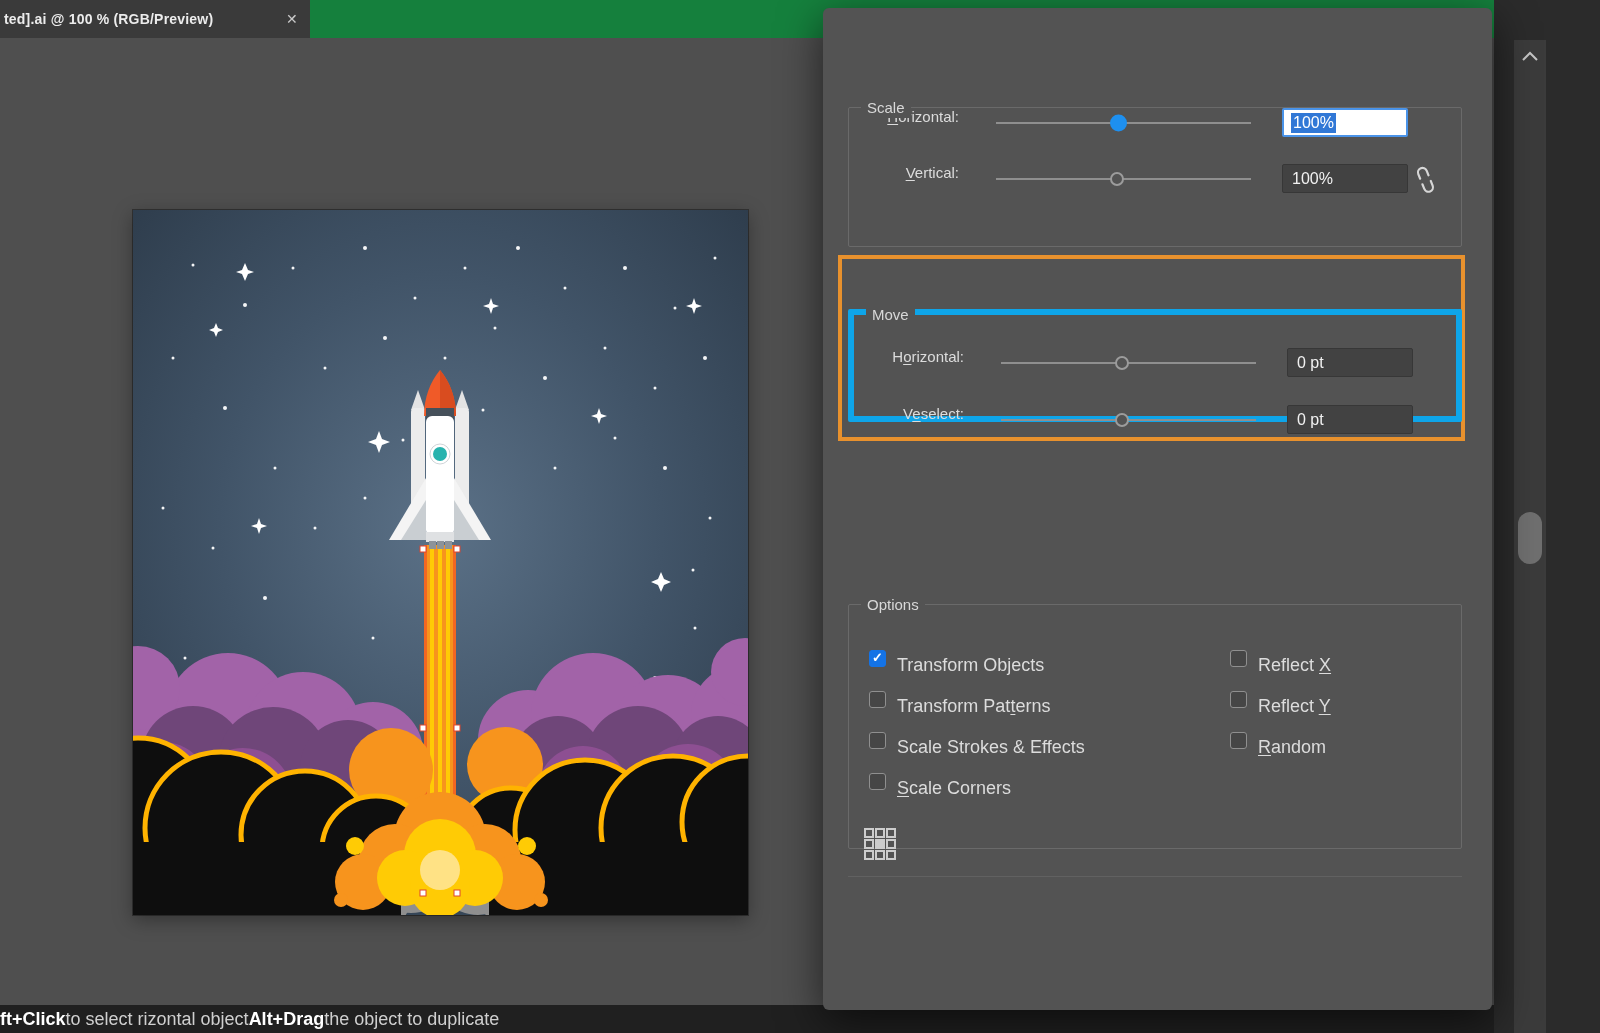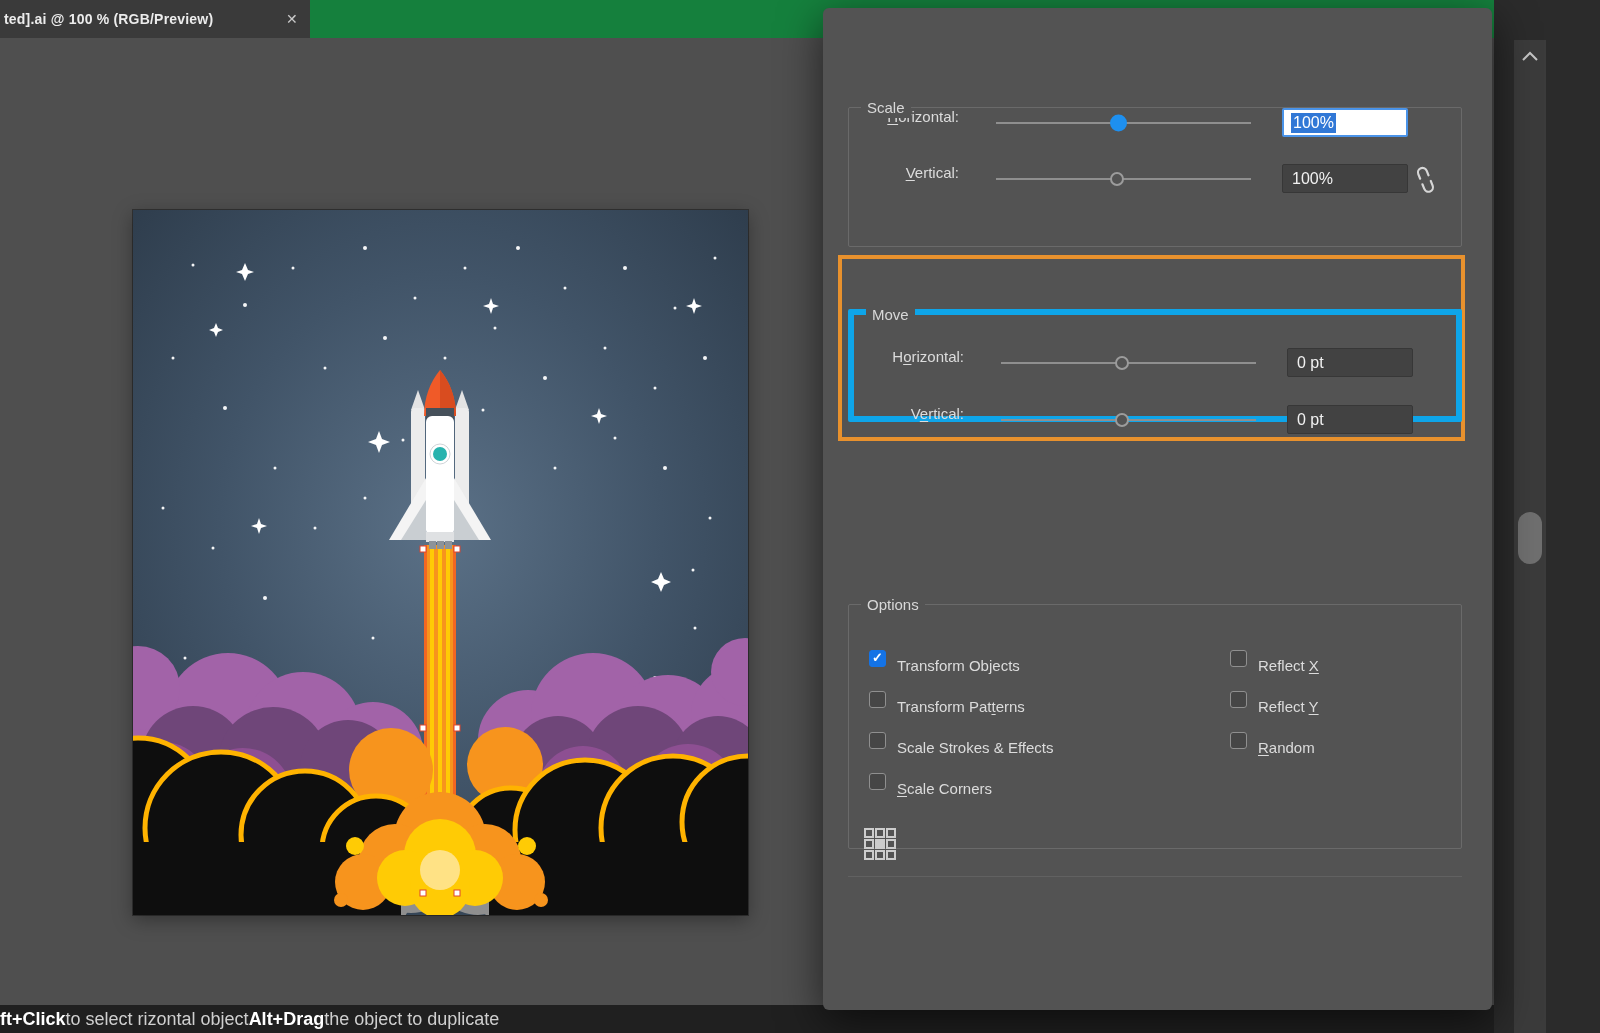--- a/index.html
+++ b/index.html
@@ -94,21 +94,21 @@
   .rotate-row .row-label { width:107px; }
   .dial { position:relative; width:52px; height:52px; border:2px solid #d5d5d5; border-radius:50%; margin-left:12px; flex:none; }
   .dial-line { position:absolute; left:0; top:50%; margin-top:-1px; width:26px; height:2px; background:#d5d5d5; }
   .angle-field { width:95px; height:26px; }
 
   
   .opt-col { position:absolute; top:38px; }
   .opt-col.left  { left:20px; }
   .opt-col.right { left:381px; }
   .opt-row { display:flex; align-items:center; height:30px; margin-bottom:11px; gap:11px; }
-  .opt-label { color:#dcdcdc; font-size:15px; white-space:nowrap;margin-top:14px; }
+  .opt-label { color:#dcdcdc; font-size:18px; white-space:nowrap;margin-top:14px; }
 
   .cb { width:17px; height:17px; border-radius:3px; background:#464646; border:1px solid #8f8f8f; position:relative; flex:none; }
   .cb.checked { background:var(--checkbox-blue,#1473e6); border-color:var(--checkbox-blue,#1473e6); }
   .cb.checked::after {
     content:"✓"; position:absolute; left:50%; top:50%; transform:translate(-50%,-54%);
     color:#fff; font-size:13px; font-weight:bold;
   }
 
   .ref-icon { position:absolute; left:40px; top:819px; width:34px; height:34px; }
   .sep { position:absolute; left:25px; top:868px; width:614px; height:1px; background:#616161; }
@@ -368,21 +368,21 @@
     <div class="group move-group">
       <span class="group-label">Move</span>
       <div class="row">
         <span class="row-label"><span>H</span><span class="u">o</span><span>rizontal:</span></span>
         <div class="slider">
           <span class="handle"></span>
         </div>
         <div class="field">0 pt</div>
       </div>
       <div class="row">
-        <span class="row-label"><span>V</span><span class="u">e</span><span>rtical:</span></span>
+        <span class="row-label"><span>V</span><span class="u">e</span><span>select:</span></span>
         <div class="slider">
           <span class="handle"></span>
         </div>
         <div class="field">0 pt</div>
       </div>
     </div>
   </div>
 
 
   <div class="group options-group">

